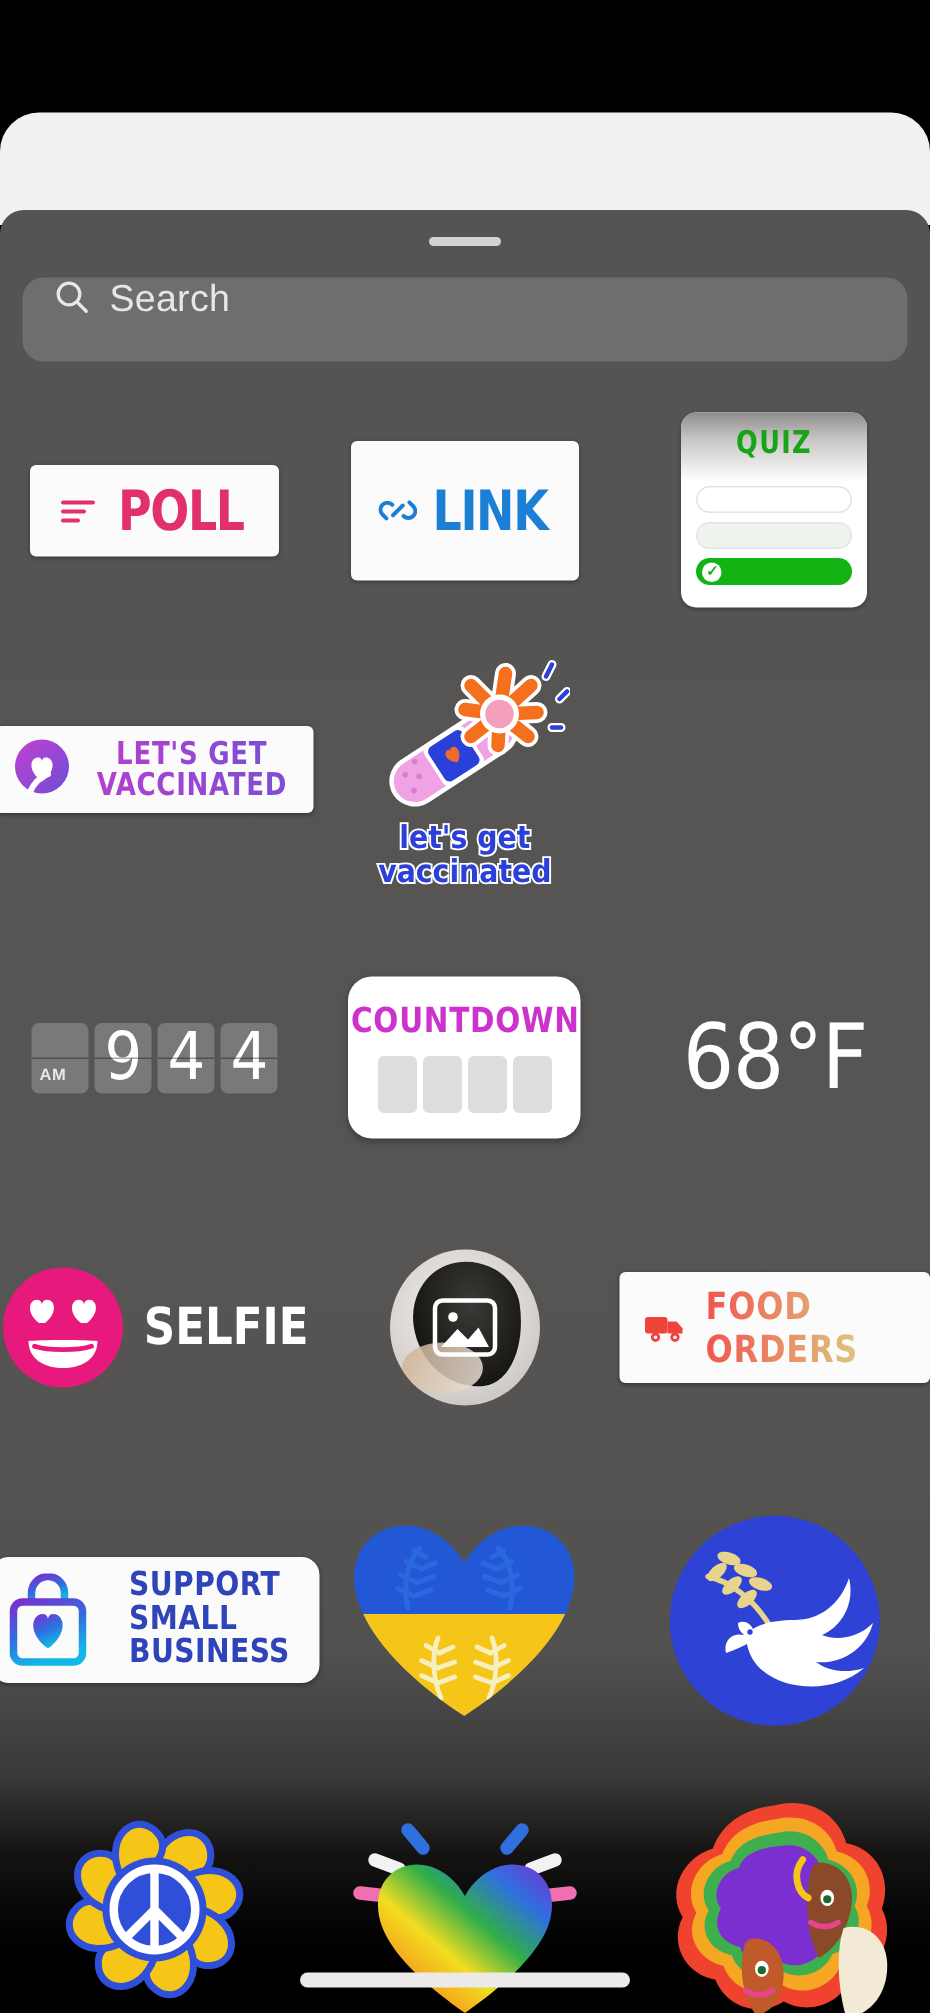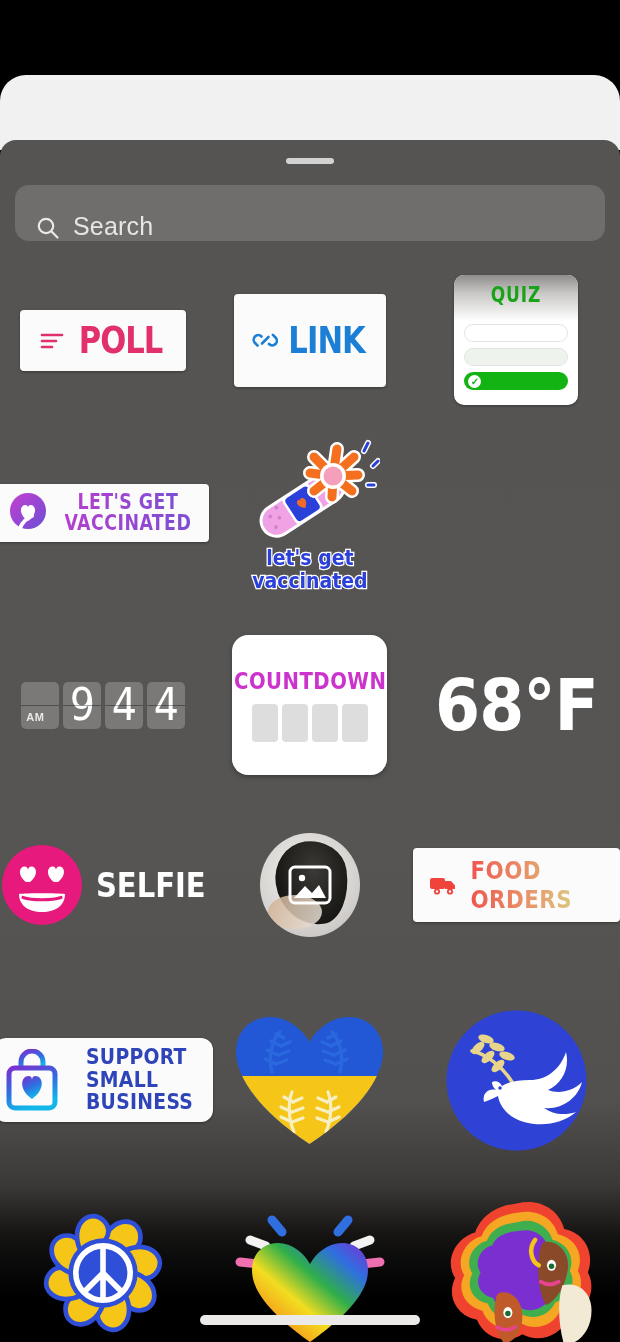--- a/index.html
+++ b/index.html
@@ -45,21 +45,21 @@
     background: #d2d2d2;
   }
 
   
   #search-bar {
     position: absolute;
     left: 15px; top: 45px;
     width: 590px; height: 56px;
     background: #6f6e6c;
     border-radius: 14px;
-    display: flex; align-items: flex-end;
+    display: flex; align-items: flex-start;
     padding-left: 20px;
   }
   #search-icon { width: 26px; height: 26px; flex: none; margin-right: 12px; }
   #search-placeholder {
     color: #e6e6e6; font-size: 25px; letter-spacing: .2px;
   }
 
   
   .row { position: absolute; left: 0; width: 620px; display: flex; }
   .cell {
@@ -184,38 +184,38 @@
     font-family: "DejaVu Sans Condensed", "Liberation Sans Narrow", "Liberation Sans", sans-serif;
     font-size: 44px; color: #fff; font-weight: normal; line-height: 1;
   }
   #clock-ampm {
     position: absolute; left: 5px; bottom: 6px;
     font-size: 11px; color: #e8e8e8; font-weight: bold; letter-spacing: .5px;
   }
 
   
   #countdown-sticker {
-    width: 155px; height: 140px;
+    width: 155px; height: 108px;
     background: #fff; border-radius: 16px;
     display: flex; flex-direction: column;
     align-items: center; justify-content: center; gap: 10px;
     box-shadow: 0 2px 5px rgba(0,0,0,.3);
   }
   #countdown-title {
     font-family: "DejaVu Sans Condensed", "Liberation Sans Narrow", "Liberation Sans", sans-serif;
     font-size: 23px; font-weight: bold; color: #cc33cc;
     letter-spacing: .5px; transform: scaleX(.95);
   }
   #countdown-slots { display: flex; gap: 4px; }
   .cd-slot { width: 26px; height: 38px; background: #dddddd; border-radius: 4px; }
 
   
   #temp-sticker {
     font-family: "DejaVu Sans Condensed", "Liberation Sans Narrow", "Liberation Sans", sans-serif;
-    font-size: 72px; color: #fff; font-weight: bold;
+    font-size: 60px; color: #fff; font-weight: normal;
     letter-spacing: -1px; line-height: 1;
   }
 
   
   #selfie-sticker { display: flex; flex-direction: row; align-items: center; gap: 8px; }
   #selfie-face { width: 86px; height: 86px; }
   #selfie-label {
     font-family: "DejaVu Sans Condensed", "Liberation Sans Narrow", "Liberation Sans", sans-serif;
     font-size: 34px; font-weight: bold; color: #fff; letter-spacing: 0;
     transform: scaleX(.95);

